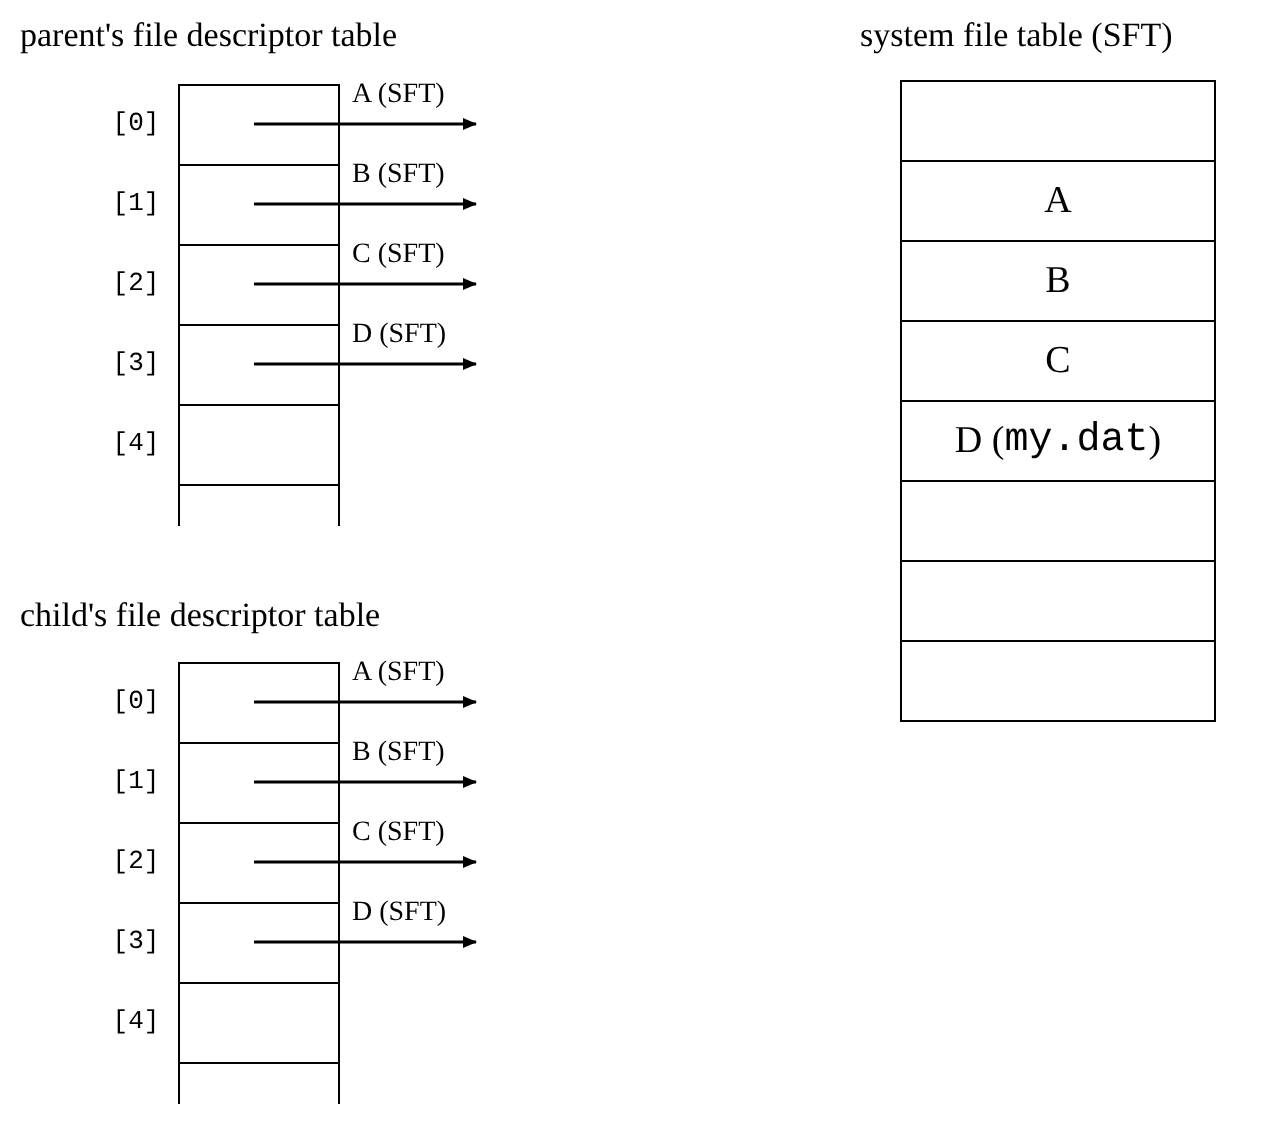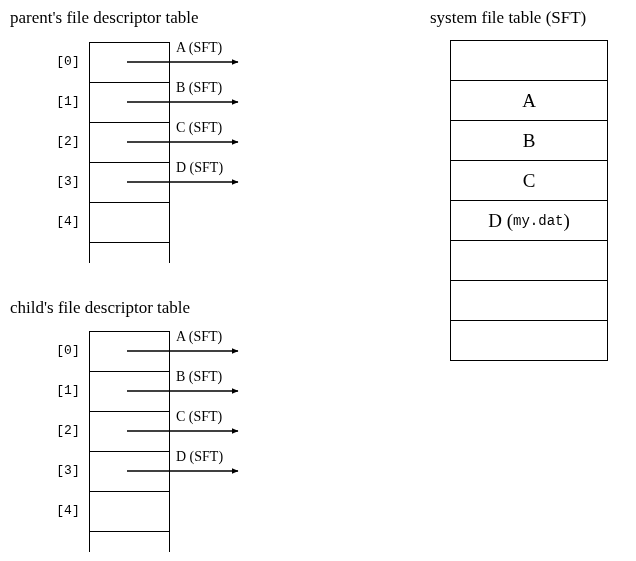--- a/index.html
+++ b/index.html
@@ -106,21 +106,21 @@
     border-bottom: 1.4px solid #000;
     display: flex;
     align-items: center;
     justify-content: center;
     font-family: "Liberation Serif", "DejaVu Serif", serif;
     font-size: 19px;
     color: #000;
   }
   .sft-row .mono {
     font-family: "Liberation Mono", "DejaVu Sans Mono", monospace;
-    font-size: 14px;
+    font-size: 20px;
     text-align: right;
   }
   .sft-row .paren {
     font-family: "Liberation Serif", "DejaVu Serif", serif;
     font-size: 19px;
   }
 </style>
 </head>
 <body>
 

